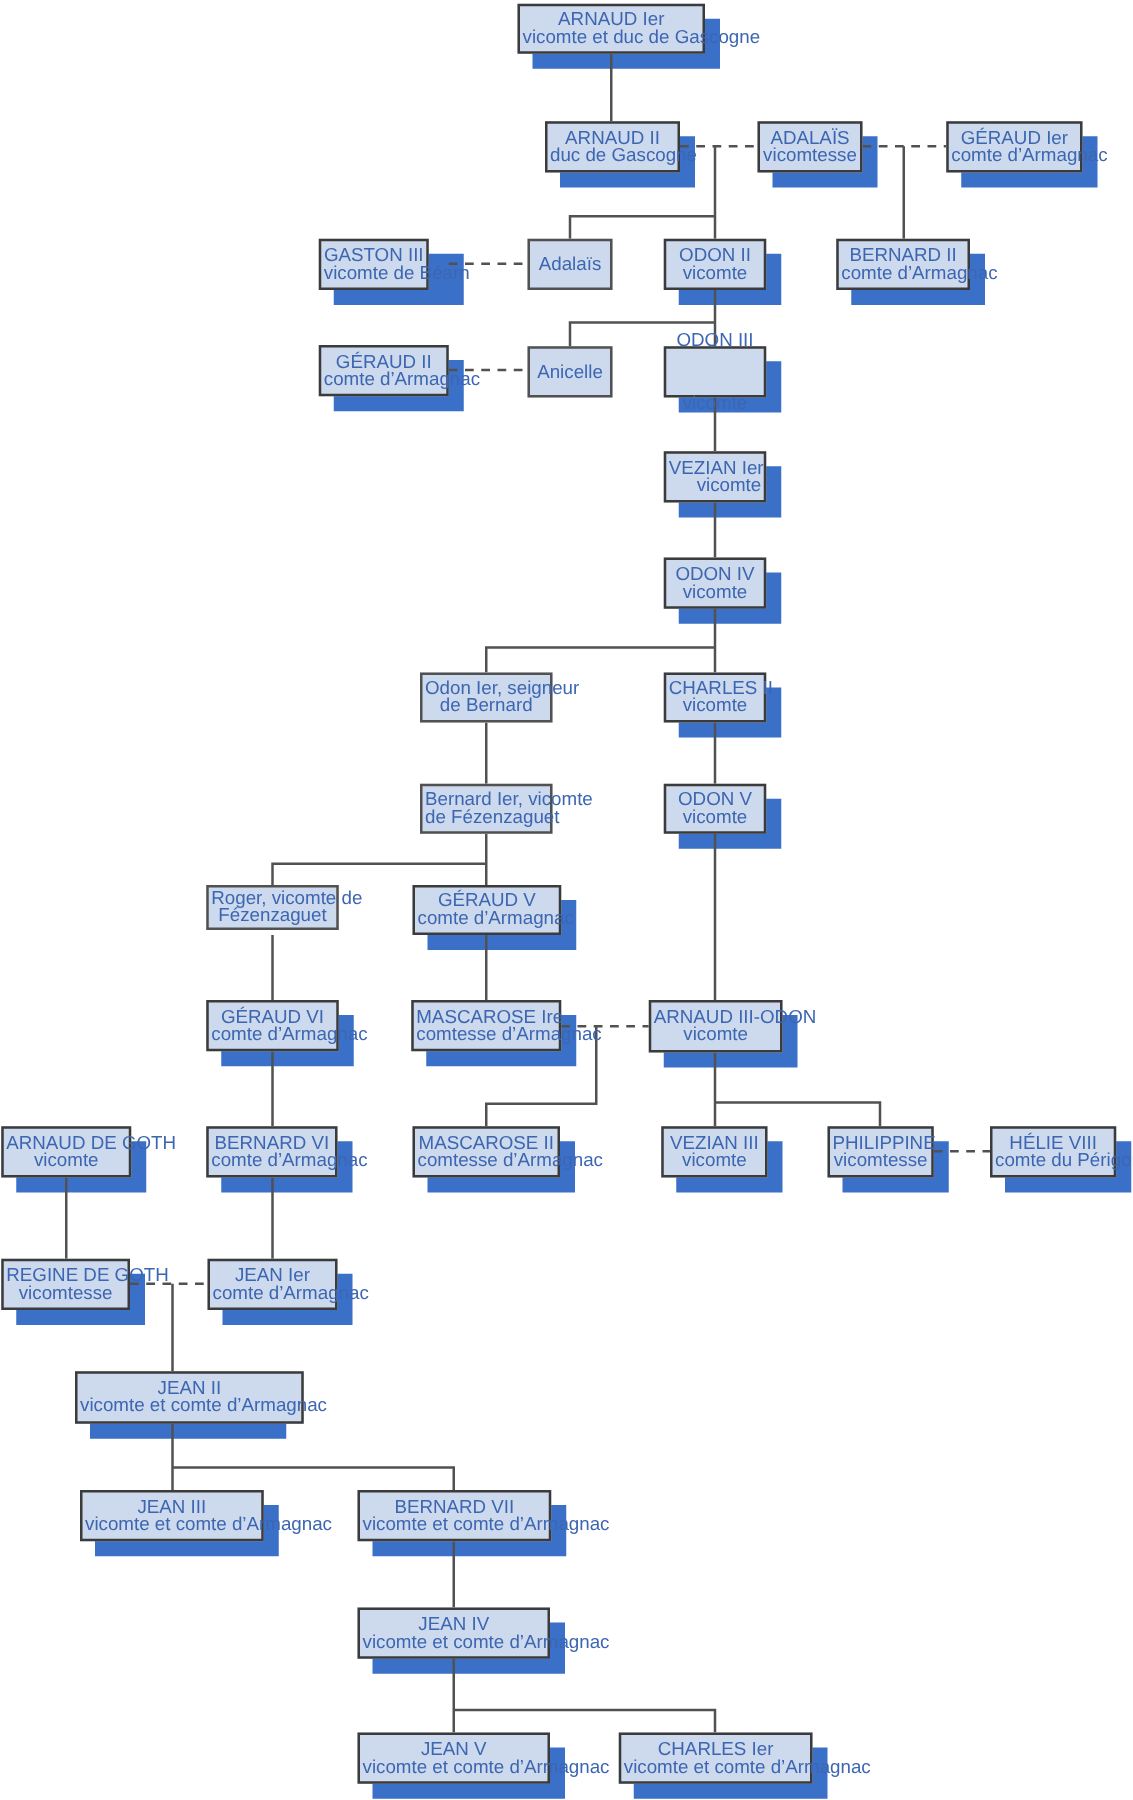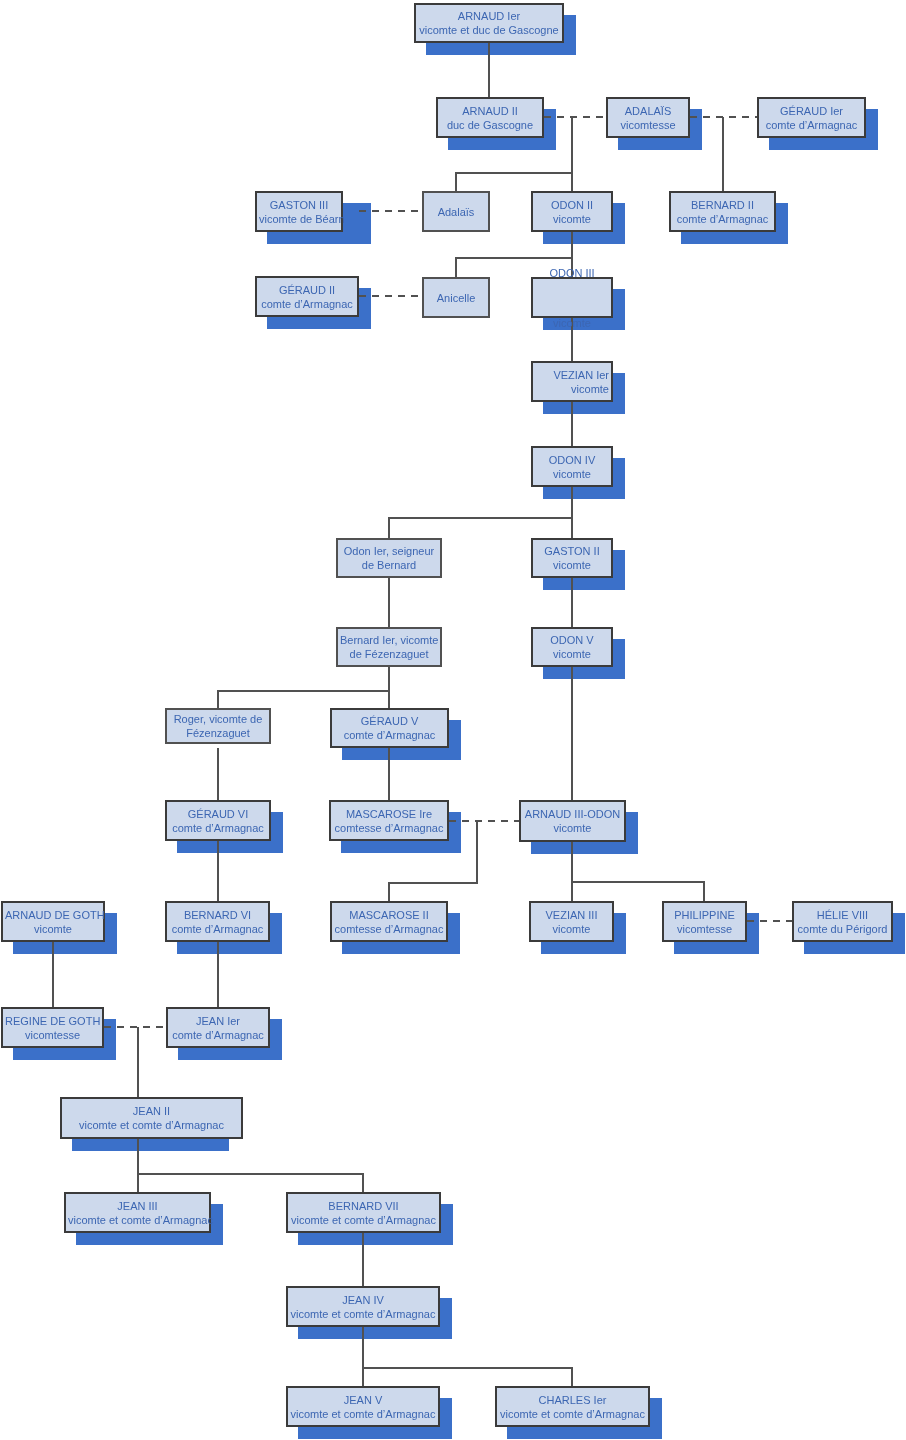--- a/index.html
+++ b/index.html
@@ -27,21 +27,21 @@
     box-sizing: border-box;
   }
   .node {
     position: absolute;
     box-sizing: border-box;
     display: flex;
     flex-direction: column;
     align-items: center;
     justify-content: center;
     text-align: center;
-    font-size: 11px;
+    font-size: 15px;
     line-height: 14px;
     padding: 1px 2px;
   }
   .node .person-name,
   .node .person-title {
     display: block;
     width: 100%;
     white-space: nowrap;
   }
 </style>
@@ -169,21 +169,21 @@
       </div>
       <div class="node" style="left: 531px; top: 446px; width: 82px; height: 41px; background: rgb(205, 217, 236); border: 2px solid rgb(59, 59, 59); color: rgb(60, 102, 178);">
         <span class="person-name">ODON IV</span>
         <span class="person-title">vicomte</span>
       </div>
       <div class="node" style="left: 336px; top: 538px; width: 106px; height: 40px; background: rgb(205, 217, 236); border: 2px solid rgb(81, 81, 81); color: rgb(60, 102, 178);">
         <span class="person-name">Odon Ier, seigneur</span>
         <span class="person-title">de Bernard</span>
       </div>
       <div class="node" style="left: 531px; top: 538px; width: 82px; height: 40px; background: rgb(205, 217, 236); border: 2px solid rgb(59, 59, 59); color: rgb(60, 102, 178);">
-        <span class="person-name">GASTON II</span>
+        <span class="person-name">CHARLES II</span>
         <span class="person-title">vicomte</span>
       </div>
       <div class="node" style="left: 336px; top: 627px; width: 106px; height: 40px; background: rgb(205, 217, 236); border: 2px solid rgb(81, 81, 81); color: rgb(60, 102, 178);">
         <span class="person-name">Bernard Ier, vicomte</span>
         <span class="person-title">de Fézenzaguet</span>
       </div>
       <div class="node" style="left: 531px; top: 627px; width: 82px; height: 40px; background: rgb(205, 217, 236); border: 2px solid rgb(59, 59, 59); color: rgb(60, 102, 178);">
         <span class="person-name">ODON V</span>
         <span class="person-title">vicomte</span>
       </div>

